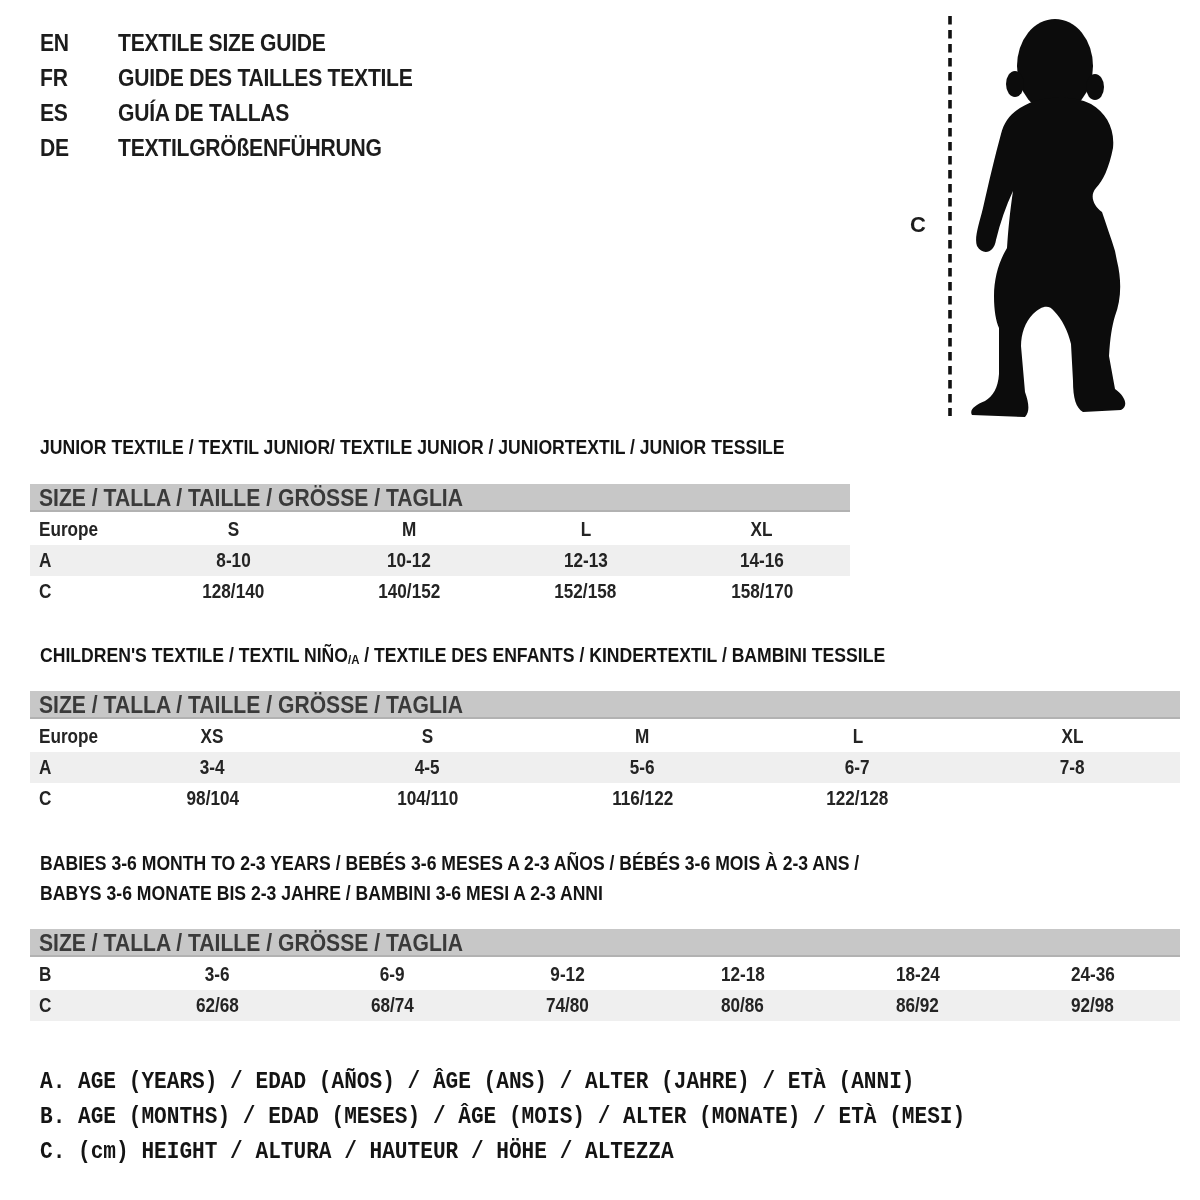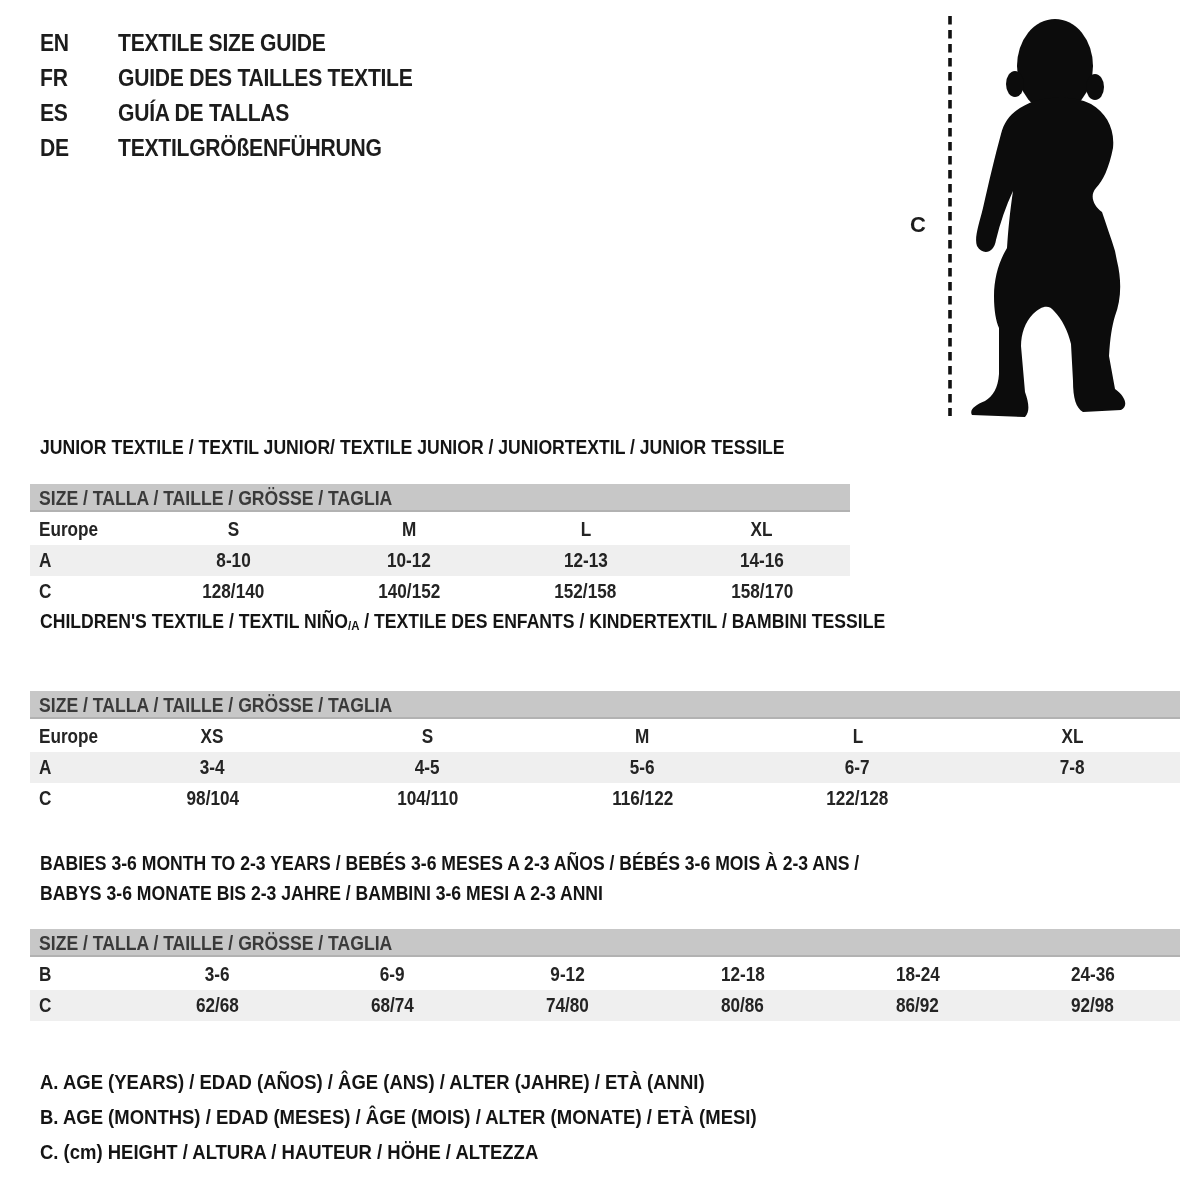--- a/index.html
+++ b/index.html
@@ -24,36 +24,36 @@
   .baby-svg { position:absolute; left:963px; top:16px; width:180px; height:402px; }
 
   
   .sec-title { position:absolute; left:40px; font-size:20px; line-height:23px; color:#141414; }
   .sub-small { font-size:13px; vertical-align:-2px; }
 
   
   .stable { position:absolute; left:30px; }
   .size-bar {
     height:28px; line-height:28px; background:#c7c7c7; color:#3a3a3a;
-    padding-left:9px; font-size:20px; border-bottom:2px solid #b2b2b2; margin-bottom:2px;
+    padding-left:9px; font-size:24px; border-bottom:2px solid #b2b2b2; margin-bottom:2px;
   }
   .trow { display:grid; height:31px; line-height:31px; font-size:19.5px; color:#242424; }
   .cols4 { grid-template-columns:115px repeat(4,1fr); }
   .cols5 { grid-template-columns:75px repeat(5,1fr); }
   .cols6 { grid-template-columns:100px repeat(6,1fr); }
   .shaded { background:#efefef; }
   .rlabel { padding-left:9px; text-align:left;text-decoration:underline; }
   .cell { text-align:center; }
 
   
   .two-line .hline { display:block; height:30px; line-height:30px; }
 
   
   .legend { position:absolute; left:40px; top:1064px; }
-  .legend-line { height:35px; line-height:35px; font-size:21px; color:#141414; }
+  .legend-line { height:35px; line-height:35px; font-size:24px; color:#141414;font-family:Liberation Mono, monospace; }
 </style>
 </head>
 <body>
 
 <div class="canvas">
 
   <div class="lang-block">
     <div class="lang-row">
       <span class="lang-code"><span class="lx">EN</span></span>
       <span><span class="lx">TEXTILE SIZE GUIDE</span></span>
@@ -140,21 +140,21 @@
     </div>
     <div class="trow cols4">
       <span class="rlabel"><span class="lx">C</span></span>
       <span class="cell"><span class="cx">128/140</span></span>
       <span class="cell"><span class="cx">140/152</span></span>
       <span class="cell"><span class="cx">152/158</span></span>
       <span class="cell"><span class="cx">158/170</span></span>
     </div>
   </div>
 
-  <div class="sec-title" style="top:610px;">
+  <div class="sec-title" style="top:644px;">
     <span class="lx"><span>CHILDREN'S TEXTILE / TEXTIL NIÑO</span><span class="sub-small">/A</span><span> / TEXTILE DES ENFANTS / KINDERTEXTIL / BAMBINI TESSILE</span></span>
   </div>
   <div class="stable" style="top:691px; width:1150px;">
     <div class="size-bar">
       <span class="lx">SIZE / TALLA / TAILLE / GRÖSSE / TAGLIA</span>
     </div>
     <div class="trow cols5">
       <span class="rlabel"><span class="lx">Europe</span></span>
       <span class="cell"><span class="cx">XS</span></span>
       <span class="cell"><span class="cx">S</span></span>

